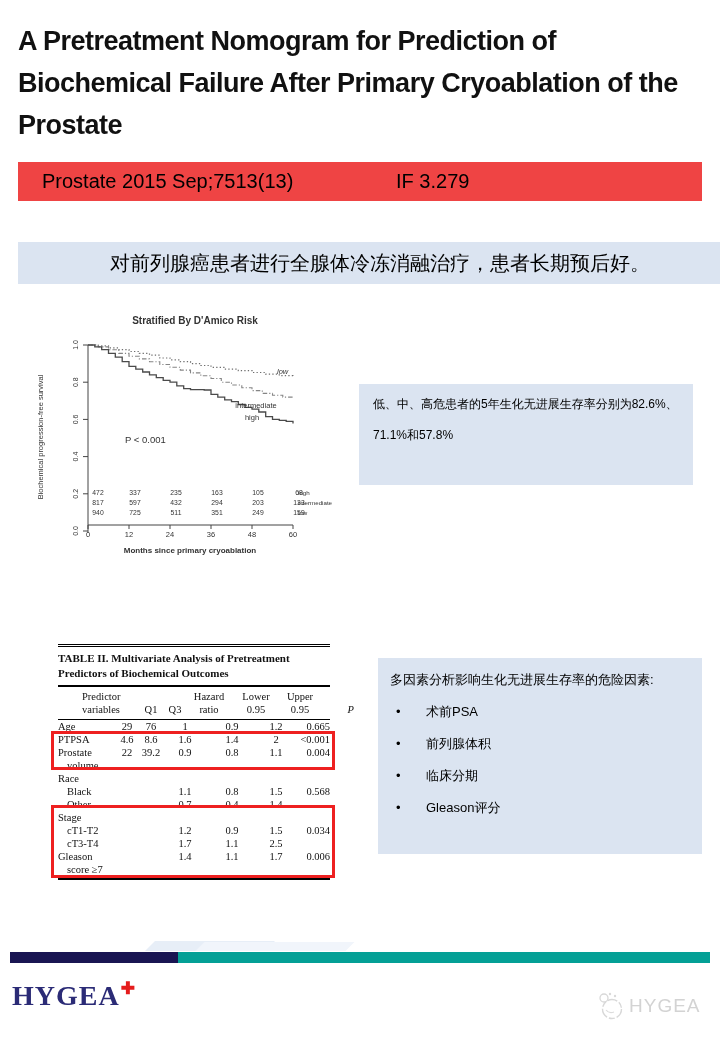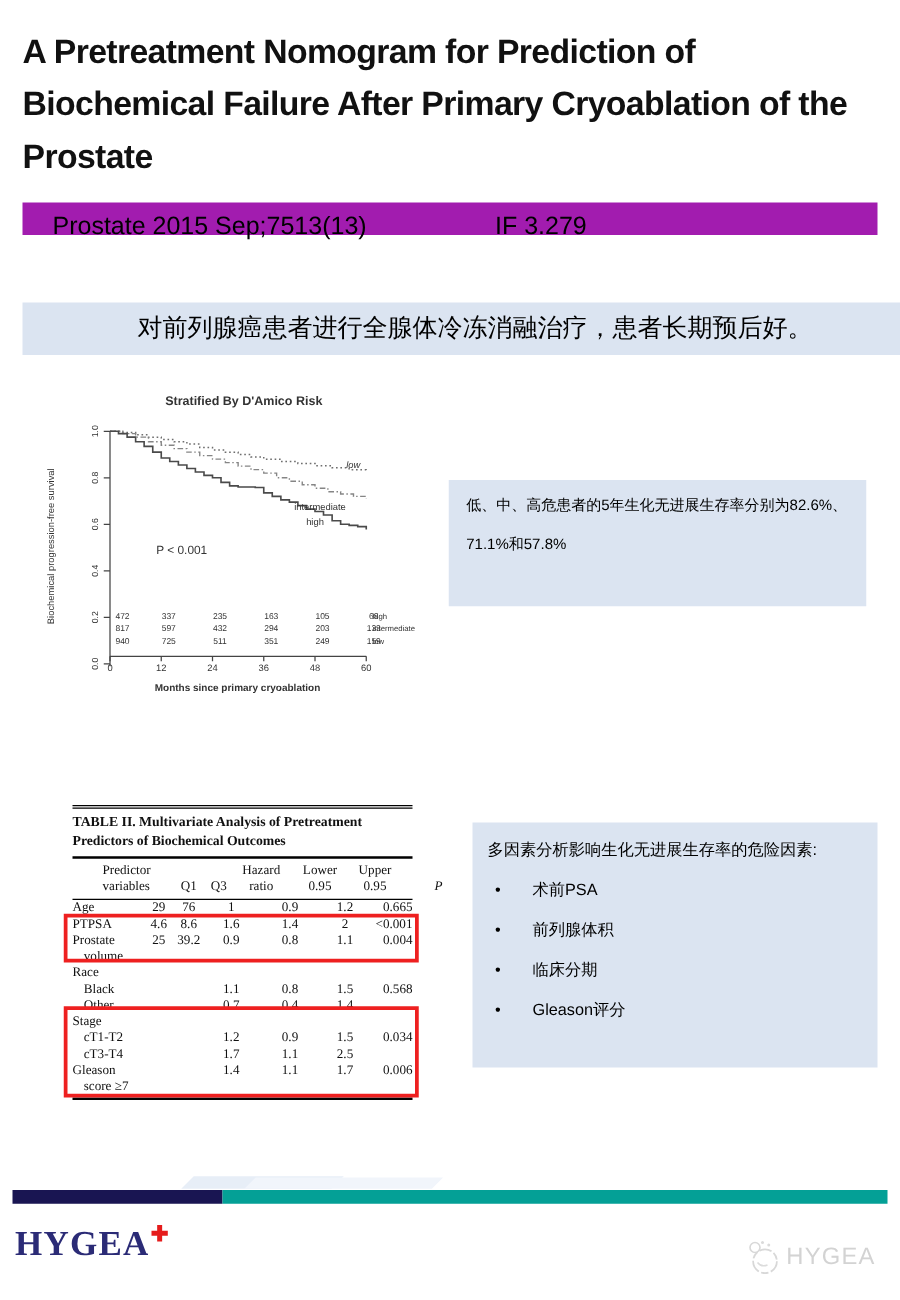--- a/index.html
+++ b/index.html
@@ -4,21 +4,21 @@
 <style>
   html,body{margin:0;padding:0;background:#e8e8e8;}
   .slide{position:relative;width:720px;height:1040px;background:#ffffff;
          font-family:"Liberation Sans",sans-serif;overflow:hidden;margin:0 auto;}
 
   
   .page-title{position:absolute;left:18px;top:20px;width:688px;margin:0;
     font-size:27px;line-height:42px;font-weight:bold;color:#111;letter-spacing:-0.5px;}
 
   
-  .cite-bar{position:absolute;left:18px;top:162px;width:684px;height:26px;background:#a21caf;text-decoration:underline;}
+  .cite-bar{position:absolute;left:18px;top:162px;width:684px;height:39px;background:#ef4444;text-decoration:underline;}
   .cite-text{position:absolute;left:24px;top:0;line-height:39px;font-size:20px;color:#000;}
   .if-text{position:absolute;left:378px;top:0;line-height:39px;font-size:20px;color:#000;}
 
   
   .summary-bar{position:absolute;left:18px;top:242px;width:684px;height:42px;background:#dbe4f1;
     text-align:center;font-size:20px;line-height:42px;color:#000;padding-left:20px;}
 
   
   .chart-wrap{position:absolute;left:30px;top:306px;width:322px;height:266px;background:#fff;}
   .chart-wrap svg text{font-family:"Liberation Sans",sans-serif;fill:#333;}
@@ -197,21 +197,21 @@
           <span class="lab">PTPSA</span>
           <span class="num">4.6</span>
           <span class="num">8.6</span>
           <span class="num">1.6</span>
           <span class="num">1.4</span>
           <span class="num">2</span>
           <span class="num last">&lt;0.001</span>
         </div>
         <div class="t-line">
           <span class="lab">Prostate</span>
-          <span class="num">25</span>
+          <span class="num">22</span>
           <span class="num">39.2</span>
           <span class="num">0.9</span>
           <span class="num">0.8</span>
           <span class="num">1.1</span>
           <span class="num last">0.004</span>
         </div>
         <div class="t-line">
           <span class="lab ind">volume</span>
           <span class="num"></span>
           <span class="num"></span>

